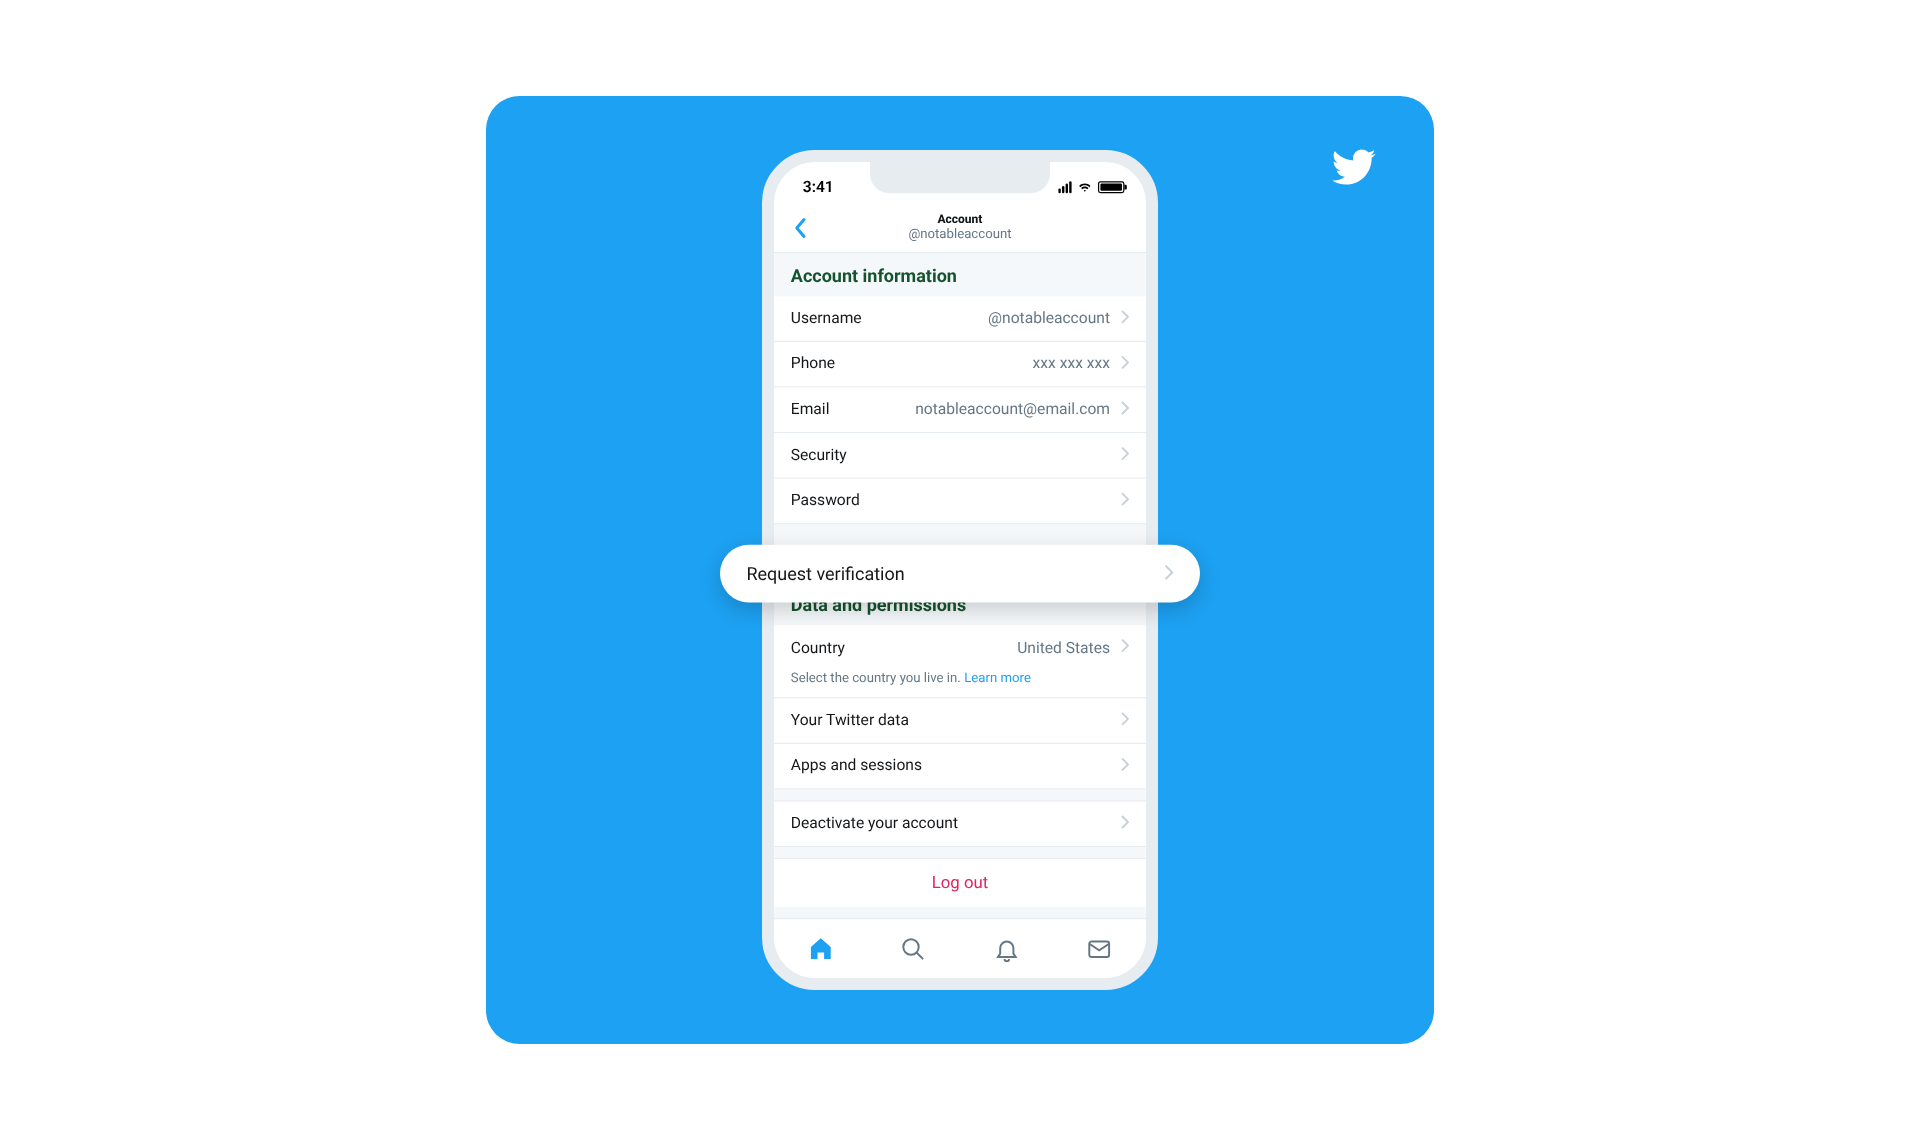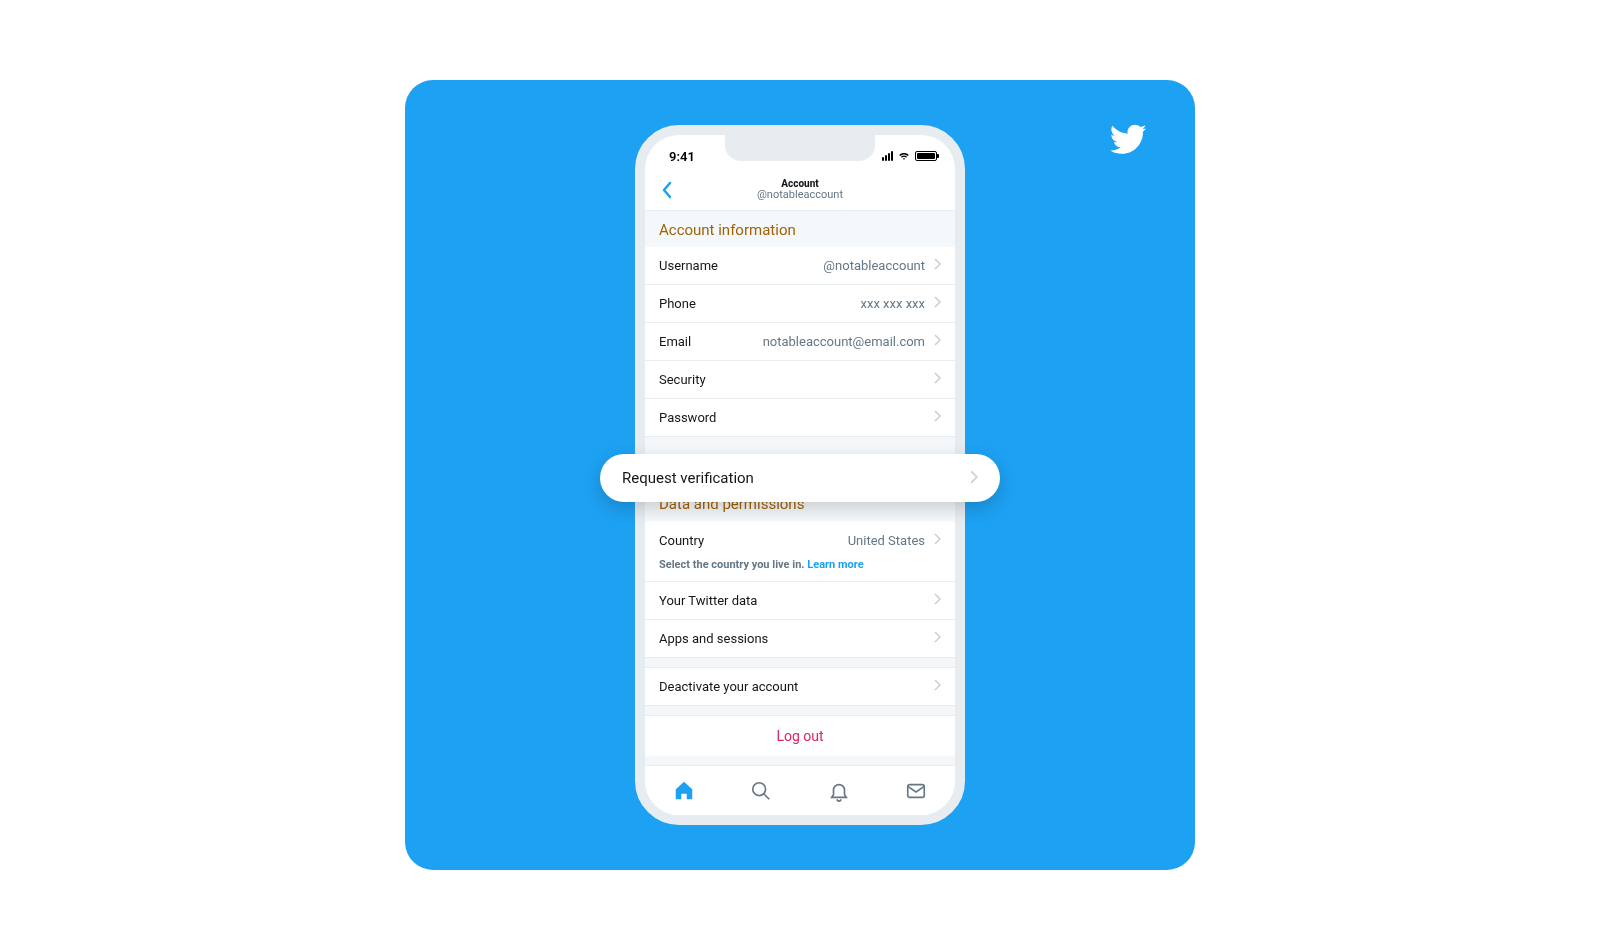--- a/index.html
+++ b/index.html
@@ -106,22 +106,22 @@
   }
   .back-btn svg{ stroke:#1DA1F2; }
   .nav-title { font-size: 10px; font-weight: 800; color:#14171a; line-height:1.1;}
   .nav-sub { font-size: 11px; color:#657786; line-height:1.1;}
   .nav-center{text-align:center;}
   
   .content { flex:1; overflow-y:hidden; background:#f5f8fa; position:relative;}
   .section-header {
     padding: 10px 14px 8px;
     font-size: 15px;
-    font-weight: 400;
-    color:#a16207;
+    font-weight: 700;
+    color:#14532d;
     background:#f5f8fa;
   }
   .row {
     background:#fff;
     border-bottom:1px solid #e6ecf0;
     padding: 10px 14px;
     display:flex;
     align-items:center;
     justify-content:space-between;
     gap:8px;
@@ -134,21 +134,20 @@
   .row .chev { width:8px; flex:0 0 8px; }
   .row .chev svg{ stroke:#c7cfd6; }
   .row .right { display:flex; align-items:center; gap:8px; margin-left:auto;}
   .helper {
     background:#fff;
     padding: 0 14px 10px;
     font-size:11px;
     color:#657786;
     border-bottom:1px solid #e6ecf0;
     margin-top:-1px;
-    font-weight:bold;
   }
   .helper a{ color:#1DA1F2; text-decoration:none; }
   .gap-row{ height:10px; background:#f5f8fa; border-bottom:1px solid #e6ecf0;}
   .logout-row{
     background:#fff;
     text-align:center;
     padding:12px;
     font-size:14px;
     font-weight:400;
     color:#e0245e;
@@ -190,21 +189,21 @@
 
   <svg class="twitter-logo" viewBox="0 0 24 24">
     <path d="M23.6 4.9c-.8.4-1.7.6-2.6.8.9-.6 1.7-1.5 2-2.6-.9.5-1.9.9-3 1.1C19.1 3.3 18 2.8 16.7 2.8c-2.4 0-4.4 2-4.4 4.4 0 .3 0 .7.1 1C8.7 8 5.4 6.2 3.2 3.5c-.4.7-.6 1.4-.6 2.2 0 1.5.8 2.9 2 3.7-.7 0-1.4-.2-2-.6v.1c0 2.1 1.5 3.9 3.5 4.3-.4.1-.8.2-1.2.2-.3 0-.6 0-.8-.1.6 1.8 2.2 3 4.2 3.1-1.5 1.2-3.5 1.9-5.6 1.9H1.9c2 1.3 4.4 2 6.9 2 8.3 0 12.8-6.9 12.8-12.8v-.6c.9-.6 1.6-1.4 2.2-2.3z"></path>
   </svg>
 
   <div class="phone">
     <div class="phone-inner">
       <div class="notch"></div>
 
       <div class="status-bar">
-        <span>9:41</span>
+        <span>3:41</span>
         <div class="status-right">
           <div class="sig-bars">
               <span></span>
               <span></span>
               <span></span>
               <span></span>
             </div>
           <svg class="wifi-ic" viewBox="0 0 16 12">
               <path d="M8 10.5l1.2-1.2c-.7-.7-1.7-.7-2.4 0L8 10.5zM3.5 6c2.5-2.5 6.5-2.5 9 0l1.2-1.2C10.5 1.6 5.5 1.6 2.3 4.8L3.5 6zm2 2c1.4-1.4 3.6-1.4 5 0l1.2-1.2c-2-2-5.3-2-7.4 0L5.5 8z" fill="#000"></path>
             </svg>

